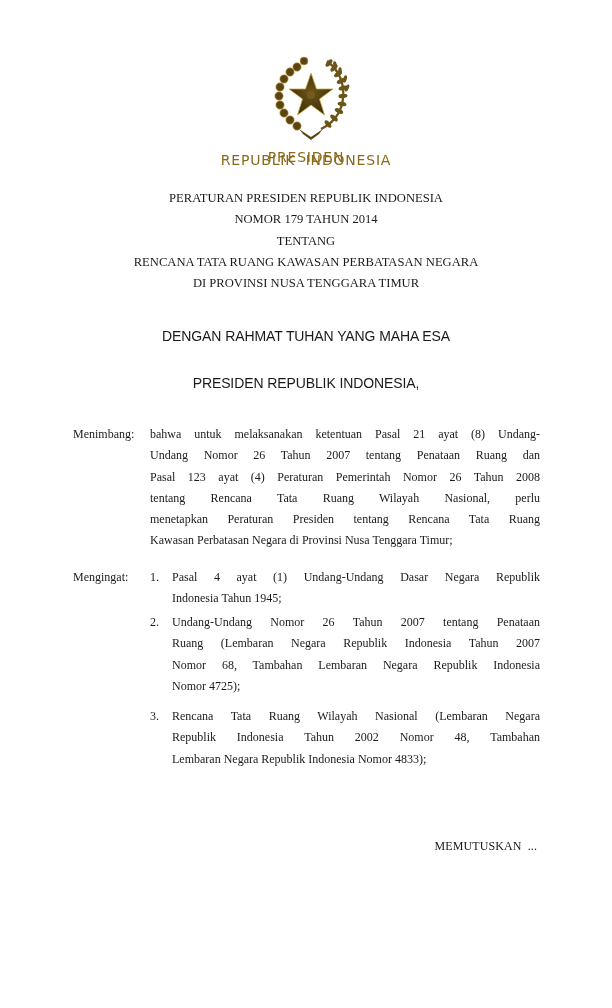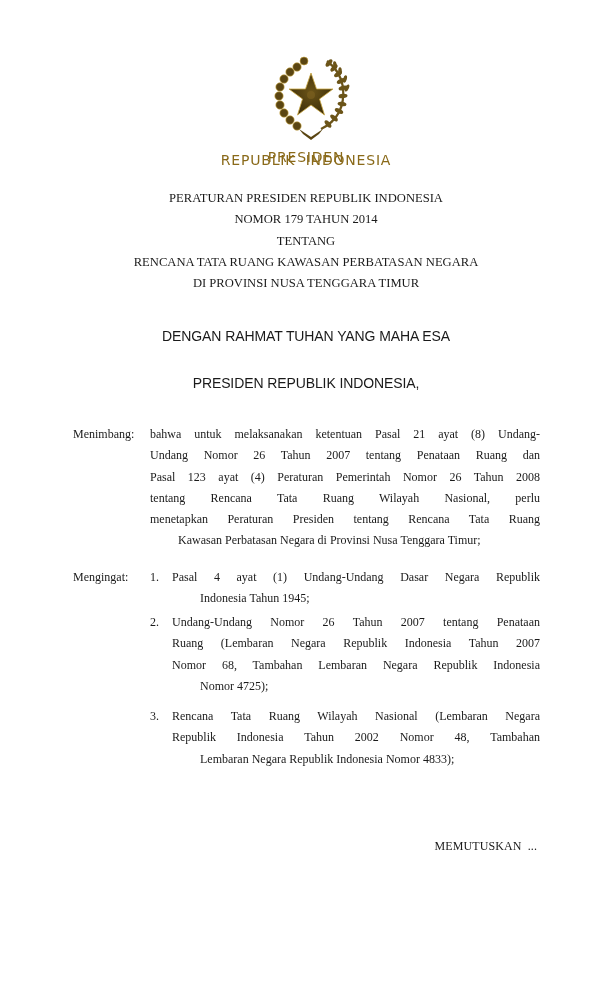--- a/index.html
+++ b/index.html
@@ -18,21 +18,21 @@
     .body-text { font-family: "Liberation Serif", "DejaVu Serif", serif; font-size: 12px; }
     .label { position: absolute; left: 73px; }
     .para { position: absolute; left: 150px; width: 390px; text-align: justify; text-align-last: left; line-height: 21.3px; }
     .para .line { display: block; text-align: justify; text-align-last: justify; white-space: nowrap; }
     .para .line.last { text-align-last: left; }
     .menimbang-label { top: 424px; line-height: 21.3px; }
     .mengingat-label { top: 567px; line-height: 21.3px; }
     .item-num { position: absolute; left: 150px; width: 20px; line-height: 21.3px; }
     .item-text { position: absolute; left: 172px; width: 368px; line-height: 21.3px; }
     .line { display: block; white-space: nowrap; text-align: justify; text-align-last: justify; }
-    .line.last { text-align-last: left; margin-left: 28px; }
+    .line.last { text-align-last: left; }
     .footer-next { position: absolute; right: 75px; top: 836px; line-height: 21px; letter-spacing: 0.1px; }
   </style>
 </head>
 <body>
 
 <div class="page">
 
   <div class="emblem">
     <svg width="80" height="86" viewBox="0 0 80 86">
       <defs>

